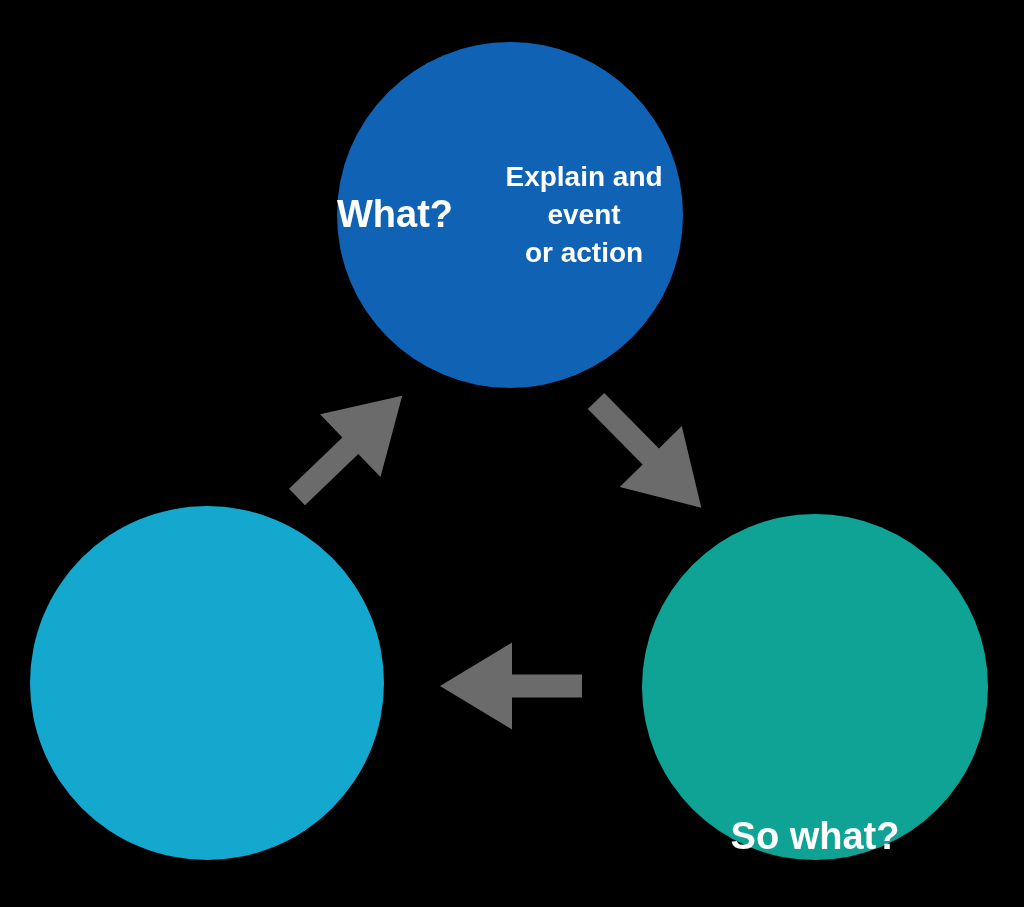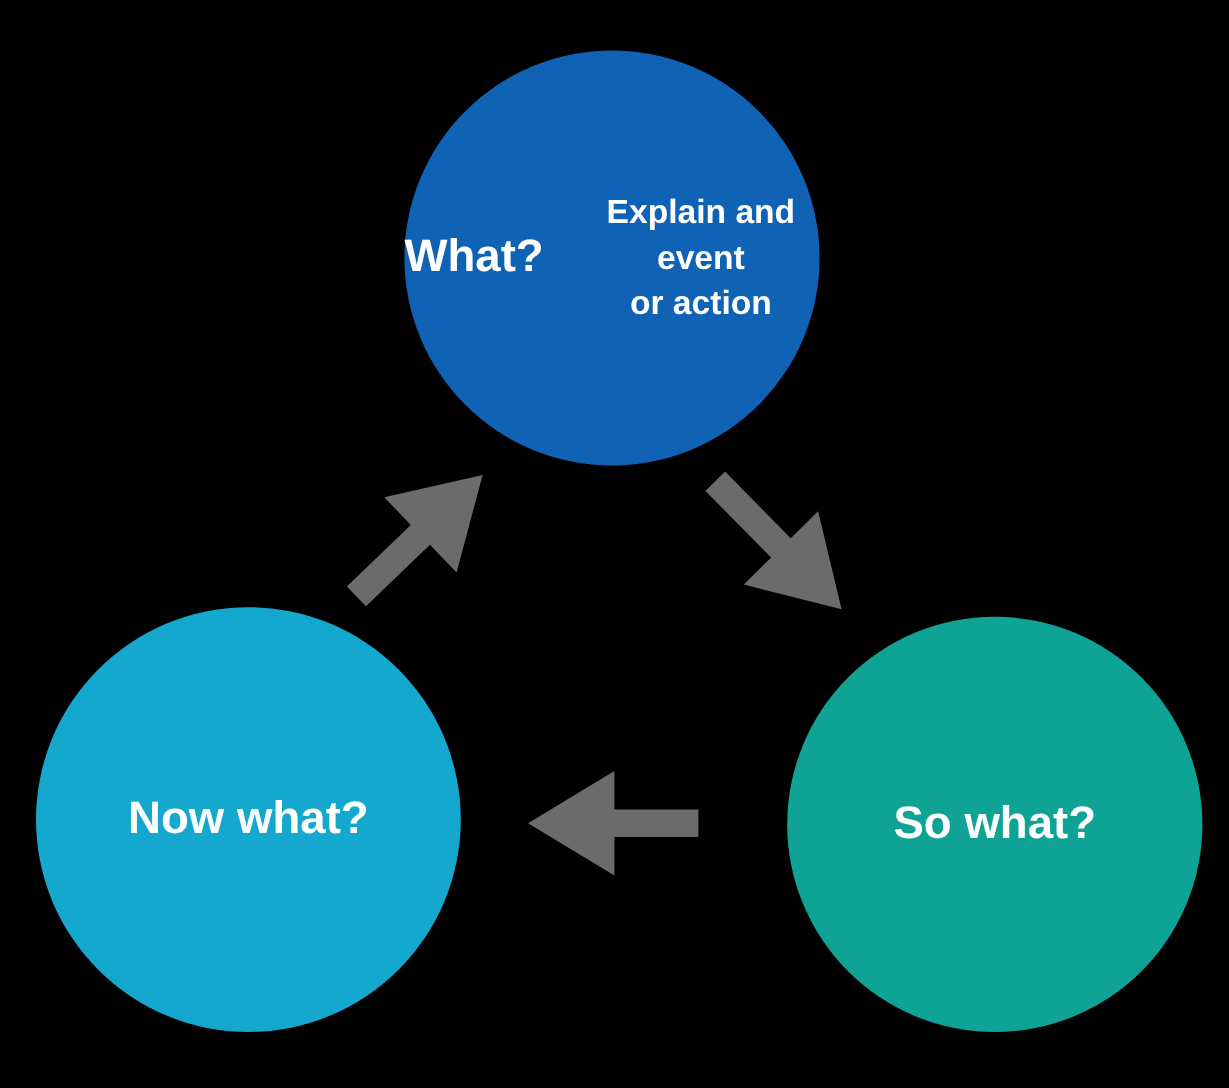--- a/index.html
+++ b/index.html
@@ -48,23 +48,24 @@
     font-size: 28px;
     line-height: 1.35;
     white-space: pre-line;
   }
   .circle-what {
     left: 337px; top: 42px;
     width: 346px; height: 346px;
     background: var(--color-node-what);
   }
   .circle-so-what {
-    left: 656px; top: 514px;
+    left: 642px; top: 514px;
     width: 346px; height: 346px;
     background: var(--color-node-so-what);
+    align-items: flex-end;
   }
   .circle-now-what {
     left: 30px; top: 506px;
     width: 354px; height: 354px;
     background: var(--color-node-now-what);
   }
 </style>
 </head>
 <body>
 
@@ -83,16 +84,15 @@
     <div class="heading">What?</div>
     <div class="body">Explain and event
 or action</div>
   </div>
 
   <div class="circle circle-so-what">
     <div class="heading">So what?</div>
   </div>
 
   <div class="circle circle-now-what">
-    <div class="heading">Now what?</div>
   </div>
 
 </div>
 
 </body></html>

